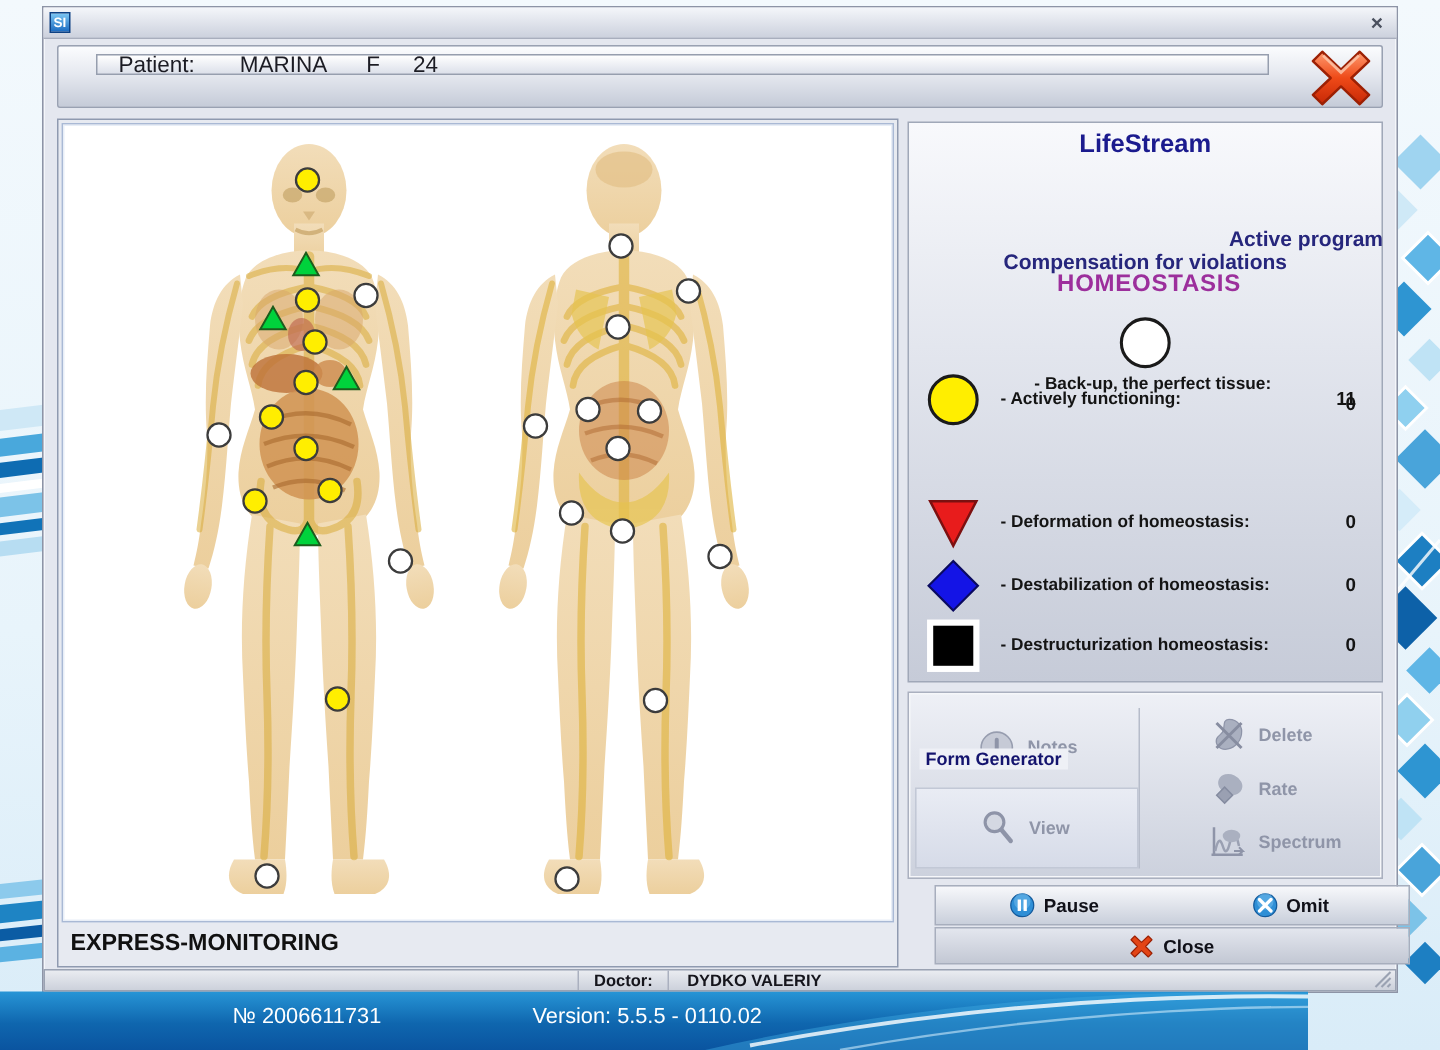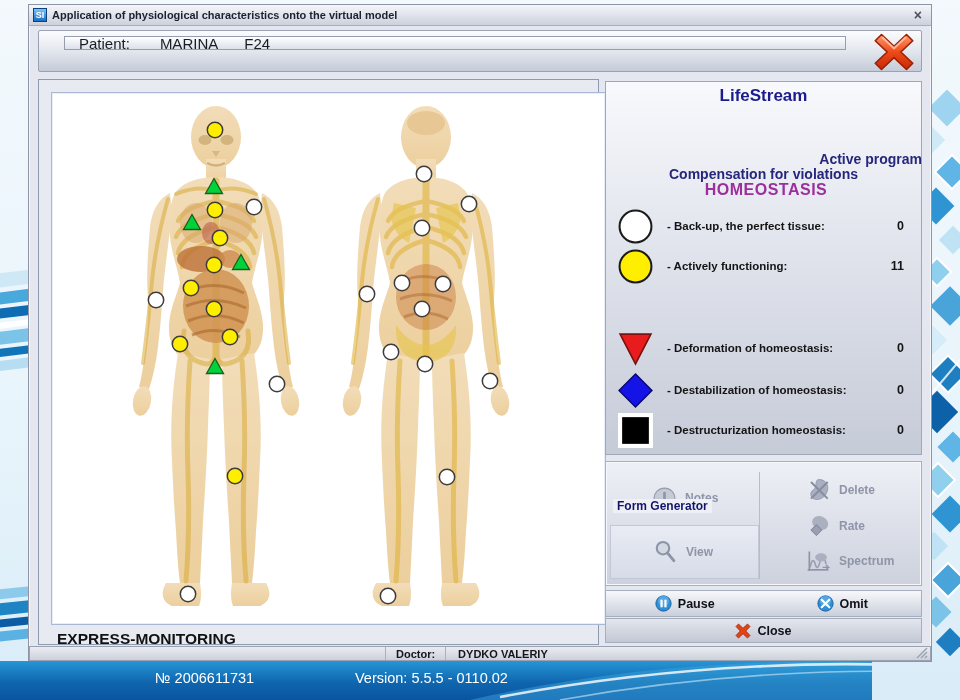--- a/index.html
+++ b/index.html
@@ -14,25 +14,25 @@
   
   .window-frame{left:28px;top:4px;width:904px;height:658px;background:#e4e7ef;border:1px solid #8d94a6;box-shadow:inset 0 0 0 1px #f4f6fa;z-index:1;}
   .title-bar{left:29px;top:5px;width:902px;height:21px;background:linear-gradient(180deg,#f4f6fa,#ccd1dd);border-bottom:1px solid #a8aebd;display:flex;align-items:center;z-index:3;}
   .app-icon{width:14px;height:14px;margin-left:4px;background:linear-gradient(180deg,#7cc6f2,#1b6cc2);border:1px solid #0d4184;color:#fff;font-size:9px;font-weight:bold;display:flex;align-items:center;justify-content:center;line-height:1;}
   .title-text{margin-left:5px;font-size:11px;font-weight:bold;color:#1c2130;}
   .win-close{margin-left:auto;margin-right:9px;font-size:14px;font-weight:bold;color:#4b515f;cursor:default;line-height:1;}
 
   
   .patient-bar{left:38px;top:30px;width:884px;height:42px;border:1px solid #99a1b2;border-radius:2px;background:linear-gradient(180deg,#fbfcfe 0%,#e6e9f0 45%,#c5cbd8 100%);z-index:3;}
   .patient-field{left:64px;top:36px;width:782px;height:14px;border:1px solid #969eae;background:linear-gradient(180deg,#ffffff,#dce0ea);display:flex;align-items:center;padding-left:14px;font-size:15px;color:#1c1c24;z-index:4;}
-  .patient-field .gap-l{margin-left:30px;} .patient-field .gap-m{margin-left:26px;} .patient-field .gap-s{}
+  .patient-field .gap-l{margin-left:30px;} .patient-field .gap-m{margin-left:26px;} .patient-field .gap-s{margin-left:22px;}
   .session-close{left:868px;top:31px;width:52px;height:42px;display:flex;align-items:center;justify-content:center;z-index:4;cursor:pointer;}
 
   
-  .body-outer{left:38px;top:79px;width:561px;height:566px;border:1px solid #8f9ab0;background:#e7eaf1;padding:12px;z-index:3;}
+  .body-outer{left:38px;top:79px;width:561px;height:566px;border:1px solid #8f9ab0;background:#e7eaf1;padding:2px;z-index:3;}
   .body-white{position:relative;width:555px;height:533px;background:#ffffff;border:1px solid #a9b9d5;box-shadow:inset 0 0 0 1px #e8eef7;overflow:hidden;}
   .express-bar{position:relative;width:555px;height:27px;display:flex;align-items:center;padding-left:6px;font-size:15.5px;font-weight:bold;color:#111;}
   .figure-svg{position:absolute;top:8px;width:220px;height:522px;}
   #front-figure{left:54px;} #back-figure{left:264px;}
   .marker{position:absolute;width:20px;height:20px;z-index:6;}
 
   
   .info-panel{left:605px;top:81px;width:317px;height:374px;border:1px solid #a0a8b8;background:linear-gradient(180deg,#f8f9fc 0%,#e3e6ee 40%,#c6cbd8 100%);z-index:3;}
   .ls-title{left:605px;top:86px;width:317px;text-align:center;font-size:17px;font-weight:bold;color:#1b1b8e;z-index:4;}
   .prog-line{left:605px;width:317px;text-align:center;font-size:14px;font-weight:bold;color:#26267c;z-index:4;}
@@ -43,21 +43,21 @@
   .legend-count{margin-left:auto;margin-right:10px;font-size:12.5px;font-weight:bold;color:#141414;}
 
   
   .form-gen{left:605px;top:461px;width:317px;height:125px;border:1px solid #aab0bf;background:linear-gradient(180deg,#eef0f6,#ccd1dd);z-index:3;box-shadow:inset 0 0 0 1px #f6f7fa;}
   .form-gen-title{left:613px;top:455px;padding:0 4px;font-size:12px;font-weight:bold;color:#14146e;background:#eef0f6;z-index:4;margin-top:44px;}
   .fg-col{position:absolute;top:10px;width:150px;height:107px;display:flex;flex-direction:column;}
   .fg-col.left{left:4px;border-right:1px solid #b6bcca;}
   .fg-col.right{left:158px;}
   .fg-btn{flex:1;display:flex;align-items:center;padding-left:42px;gap:8px;font-size:12px;font-weight:bold;color:#8f95a8;cursor:default;}
   .fg-btn.hl{background:linear-gradient(180deg,#e9ecf4,#d6dbe8);border:1px solid #c2c8d6;}
-  .ctrl-bar{left:605px;width:317px;border:1px solid #a7aebd;background:linear-gradient(180deg,#f7f8fb,#c9cfdb);display:flex;z-index:3;justify-content:space-between;}
+  .ctrl-bar{left:623px;width:317px;border:1px solid #a7aebd;background:linear-gradient(180deg,#f7f8fb,#c9cfdb);display:flex;z-index:3;justify-content:space-between;}
   .ctrl-bar.top{top:590px;height:27px;}
   .ctrl-bar.bottom{top:618px;height:25px;background:linear-gradient(180deg,#e3e6ee,#c3c8d4);}
   .ctrl-btn{flex:1;display:flex;align-items:center;justify-content:center;gap:6px;font-size:12.5px;font-weight:bold;color:#101018;cursor:pointer;}
 
   
   .status-bar{left:29px;top:646px;width:902px;height:15px;background:linear-gradient(180deg,#eaecf1,#ccd1db);border:1px solid #9aa2b2;display:flex;align-items:center;font-size:11px;font-weight:bold;color:#15151c;z-index:3;}
   .sb-spacer{width:356px;height:100%;border-right:1px solid #aab0bf;}
   .sb-doctor{padding:0 10px 0 10px;height:100%;display:flex;align-items:center;border-right:1px solid #aab0bf;}
   .sb-name{padding-left:12px;}
   .sb-grip{margin-left:auto;margin-right:2px;}
@@ -112,21 +112,20 @@
     <rect x="-11" y="-11" width="22" height="22" transform="translate(936,612) rotate(45)" fill="#7cc3e8"></rect>
     <rect x="-10" y="-10" width="20" height="20" transform="translate(950,642) rotate(45)" fill="#1d7fc2"></rect>
     <line x1="922" y1="405" x2="960" y2="360" stroke="#ffffff" stroke-width="2" opacity=".8"></line>
   </g>
 </svg>
 
 <div class="abs window-frame"></div>
 
 <div class="abs title-bar">
   <span class="app-icon">SI</span>
-  <span class="title-text">Application of physiological characteristics onto the virtual model</span>
   <span class="win-close">×</span>
 </div>
 
 <div class="abs patient-bar"></div>
 <div class="abs patient-field">
   <span>Patient:</span>
   <span class="gap-l">MARINA</span>
   <span class="gap-m">F</span>
   <span class="gap-s">24</span>
 </div>
@@ -346,21 +345,21 @@
   </div>
   <div class="express-bar">EXPRESS-MONITORING</div>
 </div>
 
 <div class="abs info-panel"></div>
 <div class="abs ls-title">LifeStream</div>
 <div class="abs prog-line" style="top:151px;text-align:right;">Active program</div>
 <div class="abs prog-line" style="top:166px;">Compensation for violations</div>
 <div class="abs prog-name">HOMEOSTASIS</div>
 
-<div class="abs legend-row" style="top:206px;">
+<div class="abs legend-row" style="top:206px;flex-direction:column;">
   <span class="legend-shape">
     <svg width="37" height="37" viewBox="0 0 36 36">
           <circle cx="18" cy="18" r="15.5" fill="#ffffff" stroke="#1a1a1a" stroke-width="2"></circle>
         </svg>
       </span>
   <span class="legend-label">- Back-up, the perfect tissue:</span>
   <span class="legend-count">0</span>
 </div>
 <div class="abs legend-row" style="top:246px;">
   <span class="legend-shape">

